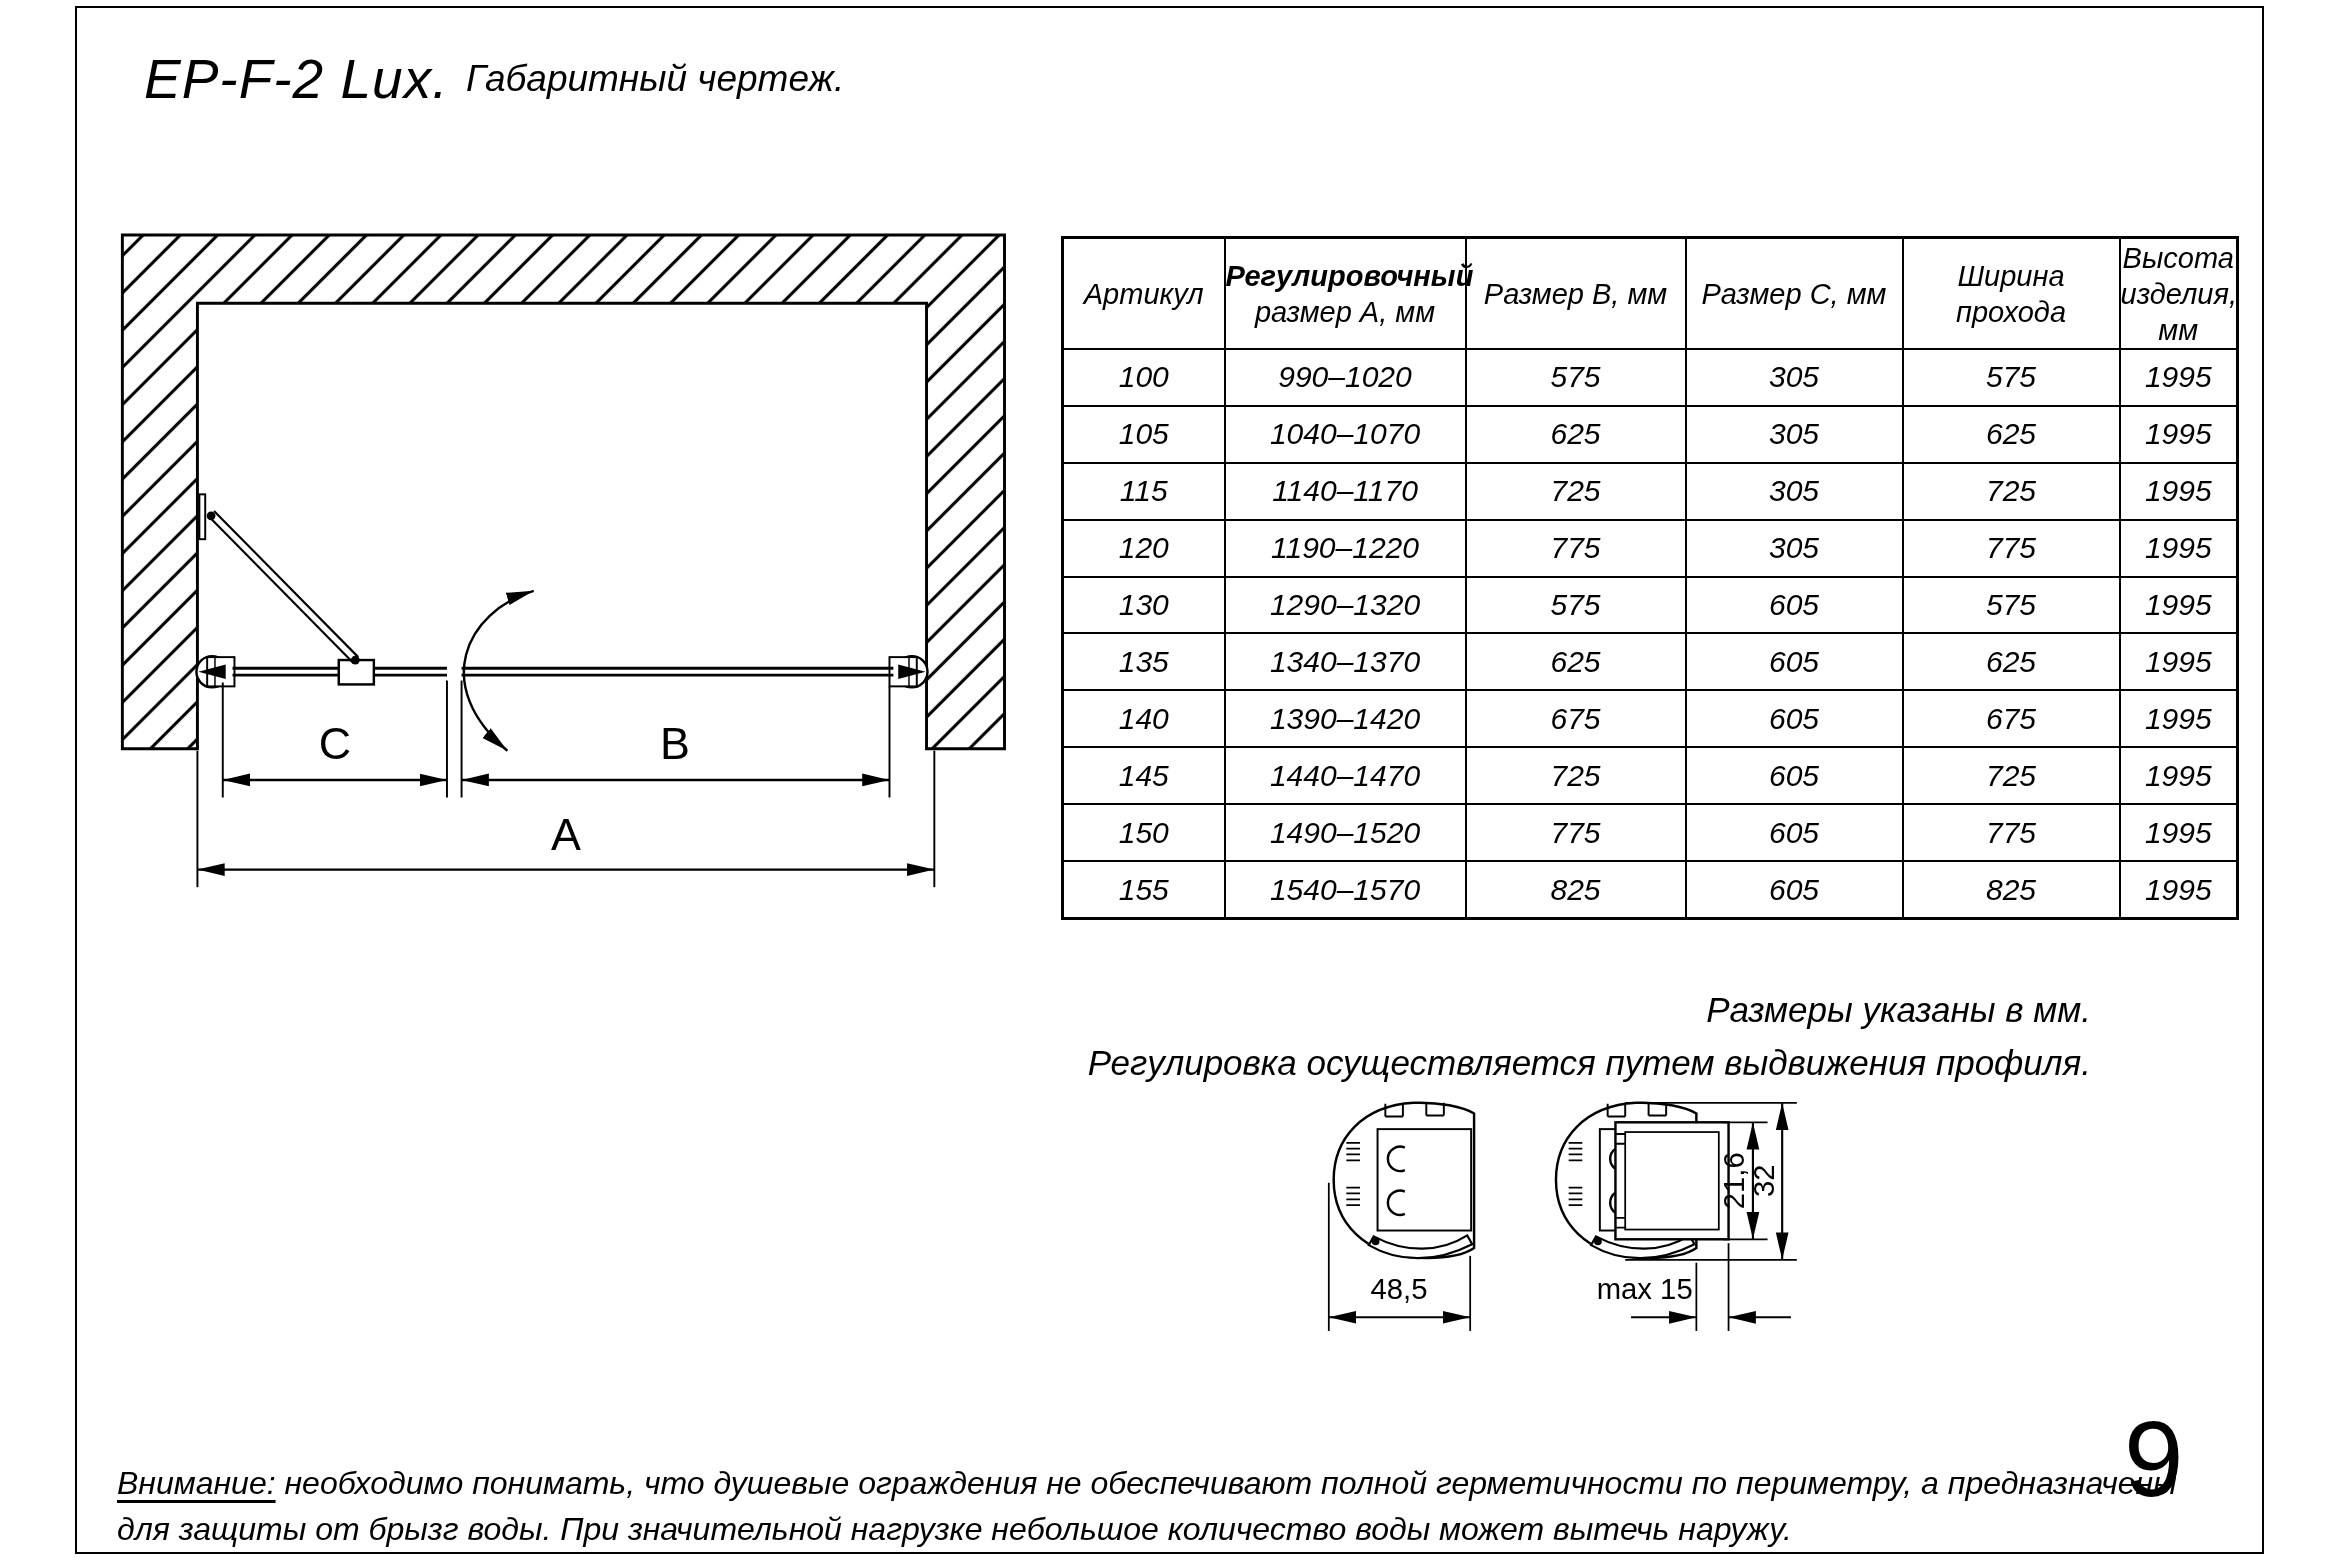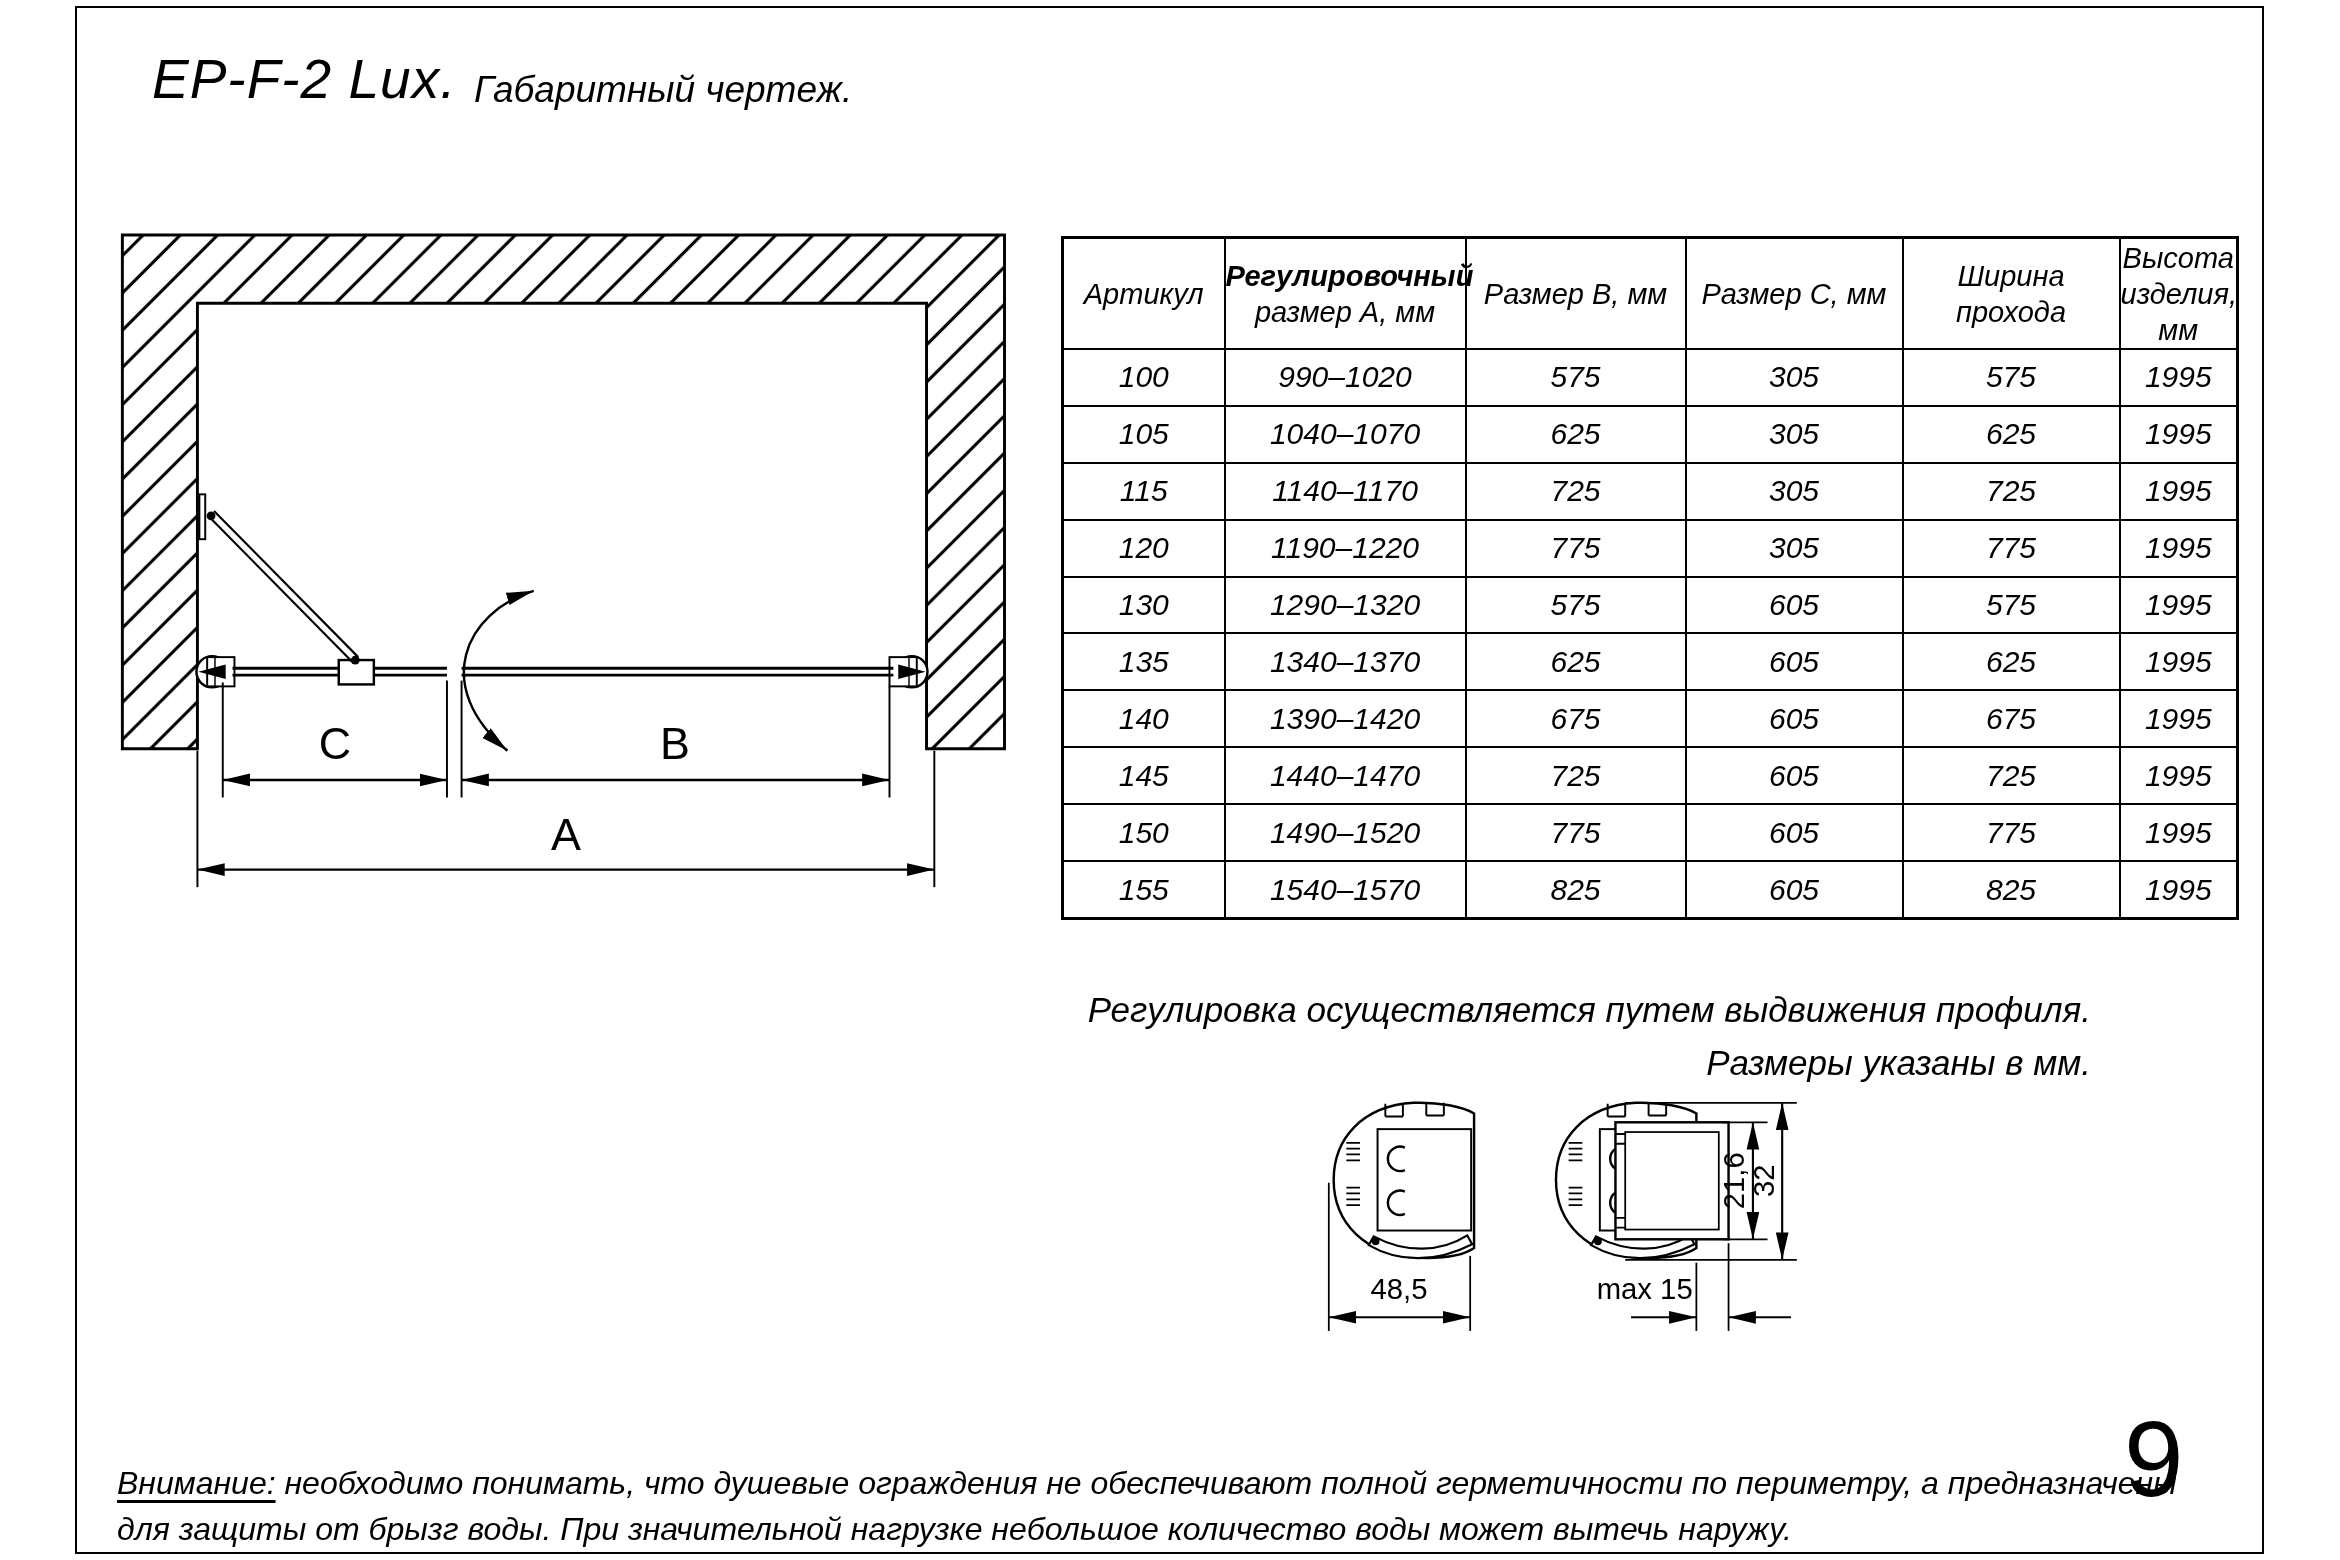--- a/index.html
+++ b/index.html
@@ -7,21 +7,21 @@
     width:2341px;height:1560px;position:relative;background:#ffffff;
     font-family:"Liberation Sans",sans-serif;color:#000;
     overflow:hidden;
   }
   .frame{
     position:absolute;left:75px;top:5.9px;width:2189px;height:1548px;
     border:2px solid #000;box-sizing:border-box;
   }
   
   .title{
-    position:absolute;left:152px;top:47px;display:flex;align-items:flex-end;gap:17.6px;
+    position:absolute;left:144px;top:47px;display:flex;align-items:center;gap:17.6px;
     font-style:italic;white-space:nowrap;
   }
   .t-model{font-size:55px;letter-spacing:1px;}
   .t-sub{font-size:37px;}
   
   svg{position:absolute;overflow:visible;}
   .dim-label{font-size:46px;font-family:"Liberation Sans",sans-serif;}
   .prof-label{font-size:30px;font-family:"Liberation Sans",sans-serif;}
   
   table.size{
@@ -243,22 +243,22 @@
         <td>1540–1570</td>
         <td>825</td>
         <td>605</td>
         <td>825</td>
         <td>1995</td>
       </tr>
     </tbody>
 </table>
 
 <div class="notes">
+  <div>Размеры указаны в мм.</div>
   <div>Регулировка осуществляется путем выдвижения профиля.</div>
-  <div>Размеры указаны в мм.</div>
 </div>
 
 <svg style="left:1321px;top:1090px;width:780px;height:283px" viewBox="0 0 800 290">
   <defs>
     <marker id="arr2" markerUnits="userSpaceOnUse" markerWidth="30" markerHeight="16" refX="28" refY="8" orient="auto-start-reverse">
       <path d="M0,1.5 L28,8 L0,14.5 Z" fill="#000"></path>
     </marker>
   </defs>
 
   <g id="prof">

